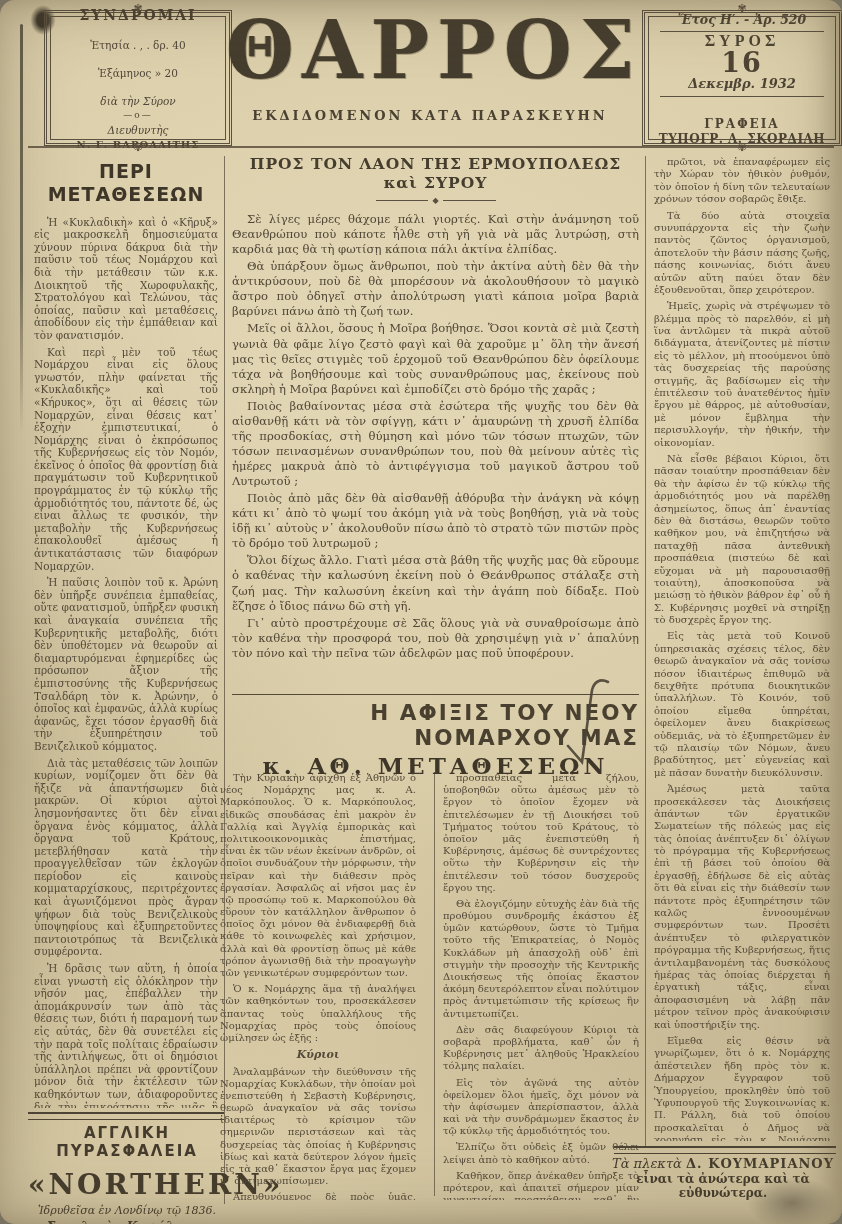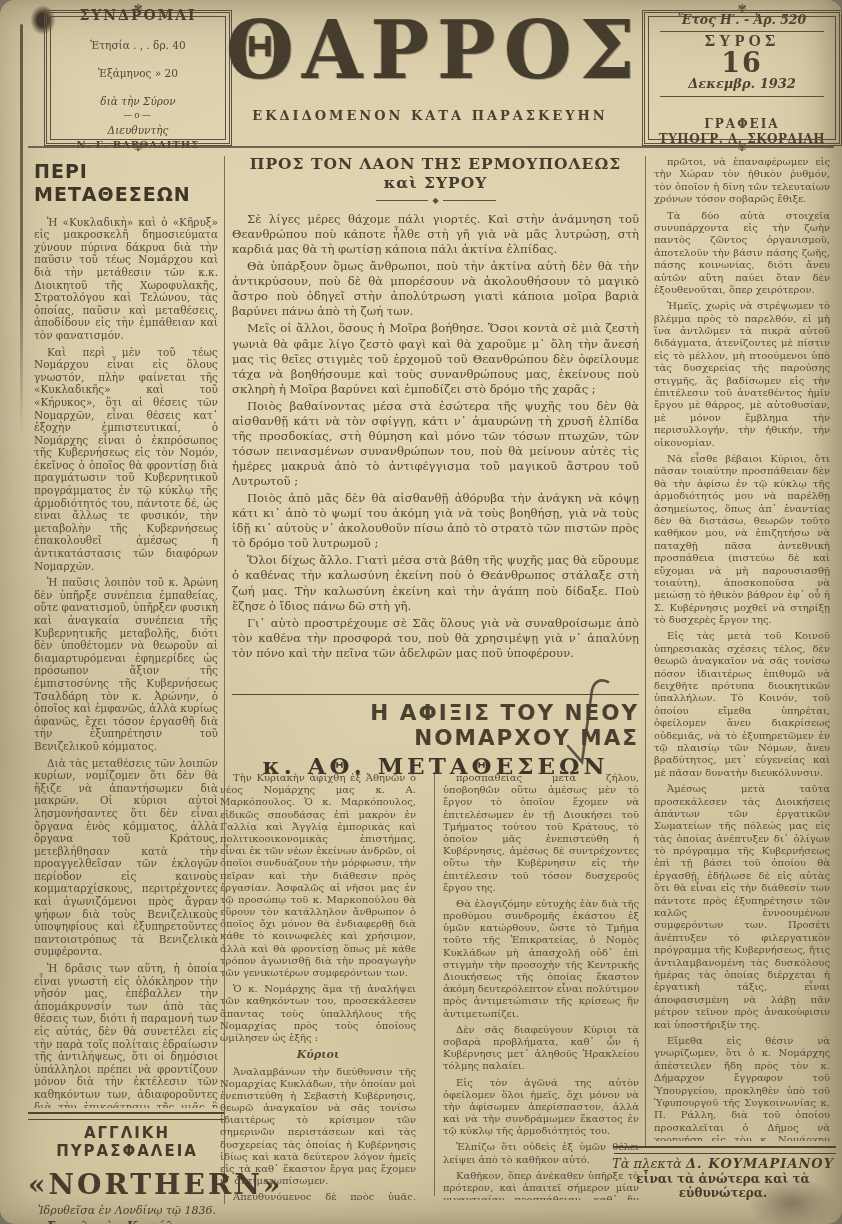--- a/index.html
+++ b/index.html
@@ -47,21 +47,21 @@
   .issue-printer{font-weight:bold;font-size:12px;letter-spacing:.5px;margin-top:1px;}
   .mast-rule{position:absolute;left:28px;top:146px;width:806px;height:2px;background:#55493a;opacity:.8;}
   
   .v-rule{position:absolute;width:1px;background:#6b5f4b;opacity:.85;}
   .vr1{left:224px;top:156px;height:1048px;}
   .vr2{left:645px;top:156px;height:990px;}
   .vr3{left:434px;top:772px;height:424px;}
   .col{position:absolute;overflow:hidden;text-align:justify;}
   .col-a{left:34px;top:156px;width:184px;height:952px;font-size:10.5px;line-height:1.2;color:#544a3a;}
   .col-a h2{font-family:"DejaVu Sans",sans-serif;font-weight:bold;font-size:19px;letter-spacing:1px;
-    margin:4px 0 10px;color:#3e3628;}
+    text-align:center;margin:4px 0 10px;color:#3e3628;}
   .para{margin:0 0 4px;text-indent:13px;}
   .dbl-rule{position:absolute;left:28px;width:196px;height:5px;
     border-top:2px solid #4e4435;border-bottom:1px solid #4e4435;}
   .dr-a{top:1112px;}
   .ad-northern{position:absolute;left:28px;top:1124px;width:198px;text-align:center;color:#453c2d;}
   .ad-n1{font-family:"DejaVu Sans",sans-serif;font-weight:bold;font-size:15px;letter-spacing:2px;}
   .ad-n2{font-weight:bold;font-size:28px;letter-spacing:3px;margin-top:8px;}
   .ad-n3{font-style:italic;font-size:11px;margin-top:3px;}
   .ad-n4{font-style:italic;font-weight:bold;font-size:12.5px;margin-top:2px;}
   .col-mid{left:232px;top:150px;width:407px;height:540px;font-size:10.7px;}
@@ -83,21 +83,21 @@
     font-size:10px;line-height:1.22;text-align:justify;color:#544a3a;}
   .arr-left{left:220px;}
   .arr-right{left:443px;}
   .salutation{text-align:center;font-style:italic;font-weight:bold;font-size:11px;margin:4px 0;text-indent:0;}
   .pen-mark{position:absolute;left:556px;top:676px;width:70px;height:104px;pointer-events:none;}
   .col-d{left:654px;top:156px;width:176px;height:985px;font-size:10px;line-height:1.24;color:#544a3a;}
   .dr-d{top:1146px;left:614px;width:222px;}
   .ad-knit{position:absolute;left:606px;top:1156px;width:234px;text-align:center;color:#453c2d;}
   .ad-k1{font-size:13px;}
   .ad-k1 .prefix{font-style:italic;}
-  .ad-k1 .name{font-weight:bold;font-style:italic;letter-spacing:1px;}
+  .ad-k1 .name{font-weight:bold;letter-spacing:1px;}
   .ad-k2{font-weight:bold;font-size:12px;margin-top:1px;}
 </style>
 </head>
 <body>
 
 <div class="page">
 
   <div class="blob-tl"></div>
   <div class="edge-line-left"></div>
   <div class="smudge-br"></div>

